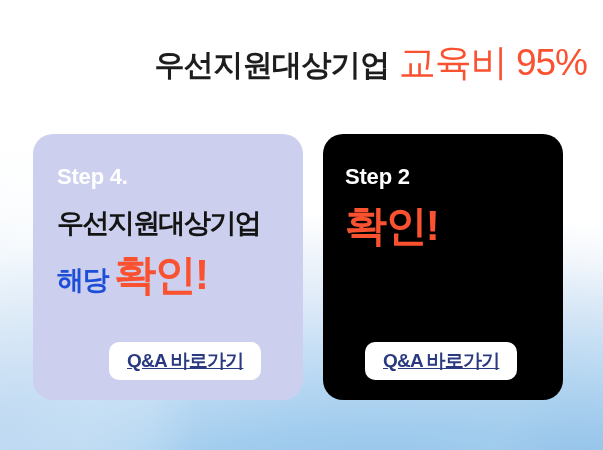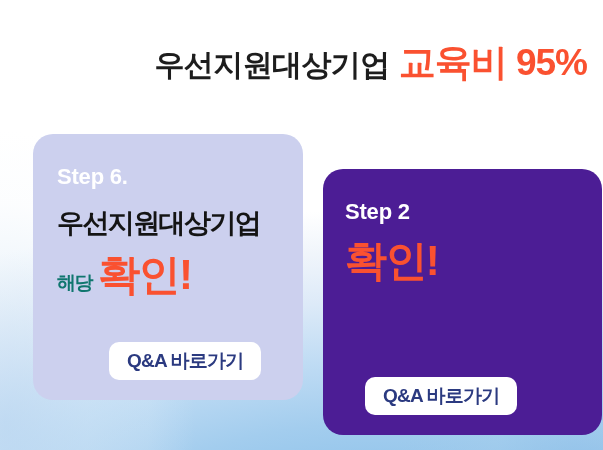--- a/index.html
+++ b/index.html
@@ -72,21 +72,21 @@
   }
   .hl-plain{
     font-size:30px;
     font-weight:700;
     color:#1d1d1d;
     letter-spacing:-.6px;
     vertical-align:baseline;
   }
   .hl-accent{
     font-size:37px;
-    font-weight:700;
+    font-weight:400;
     color:#fa5130;
     letter-spacing:-1px;
     margin-left:9px;
     vertical-align:baseline;
   }
 
   
   #cards{
     position:absolute;
     left:0; top:134px;
@@ -101,27 +101,26 @@
     padding:28px 0 0 0;
   }
   #card-1{
     left:33px;
     width:270px;
     background:#ccd0ee;
     border-radius:20px;
   }
   #card-2{
     left:323px;
-    width:279px;
-    background:#4c1d95;
+    width:240px;
+    background:#000000;
     border-top-left-radius:20px;
     border-bottom-left-radius:20px;
     border-top-right-radius:20px;
     border-bottom-right-radius:20px;
-    margin-top:35px;
   }
 
   .card-inner{
     position:relative;
     height:100%;
     padding-left:24px;
     padding-right:18px;
   }
   #card-2 .card-inner{ padding-left:22px; }
 
@@ -146,24 +145,24 @@
   }
   #card-1 .line-1{ color:#141414; }
   #card-2 .line-1{ color:#ffffff; }
 
   .line-2{
     margin-top:17px;
     line-height:1;
     white-space:nowrap;
   }
   .l2-pre{
-    font-size:19px;
+    font-size:27px;
     font-weight:800;
     letter-spacing:-1.4px;
-    color:#0f766e;
+    color:#1d4ed8;
     vertical-align:baseline;
   }
   .l2-accent{
     font-size:42px;
     font-weight:700;
     letter-spacing:-1.6px;
     color:#fa5130;
     vertical-align:baseline;
     margin-left:6px;
   }
@@ -177,41 +176,42 @@
     padding:9px 18px 10px 18px;
     font-size:19px;
     font-weight:800;
     color:#2b3a80;
     letter-spacing:-.8px;
     white-space:nowrap;
     cursor:pointer;
     border:none;
     font-family:inherit;
     line-height:1;
+    text-decoration:underline;
   }
   #cta-1{ left:76px; }
   #cta-2{ left:42px; }
 </style>
 </head>
 <body>
 
 <div id="bg-base"></div>
 <div id="bg-blue-wash"></div>
 <div id="bg-left-tint"></div>
 <div id="bg-right-tint"></div>
 
 <div id="headline">
   <span class="hl-plain">우선지원대상기업</span><span class="hl-accent">교육비 95%</span>
 </div>
 
 <div id="cards">
 
   <div class="card" id="card-1">
     <div class="card-inner">
-      <div class="step-label">Step 6.</div>
+      <div class="step-label">Step 4.</div>
       <div class="line-1">우선지원대상기업</div>
       <div class="line-2">
         <span class="l2-pre">해당</span><span class="l2-accent">확인!</span>
       </div>
       <button class="cta" id="cta-1">Q&amp;A 바로가기</button>
     </div>
   </div>
 
   <div class="card" id="card-2">
     <div class="card-inner">

